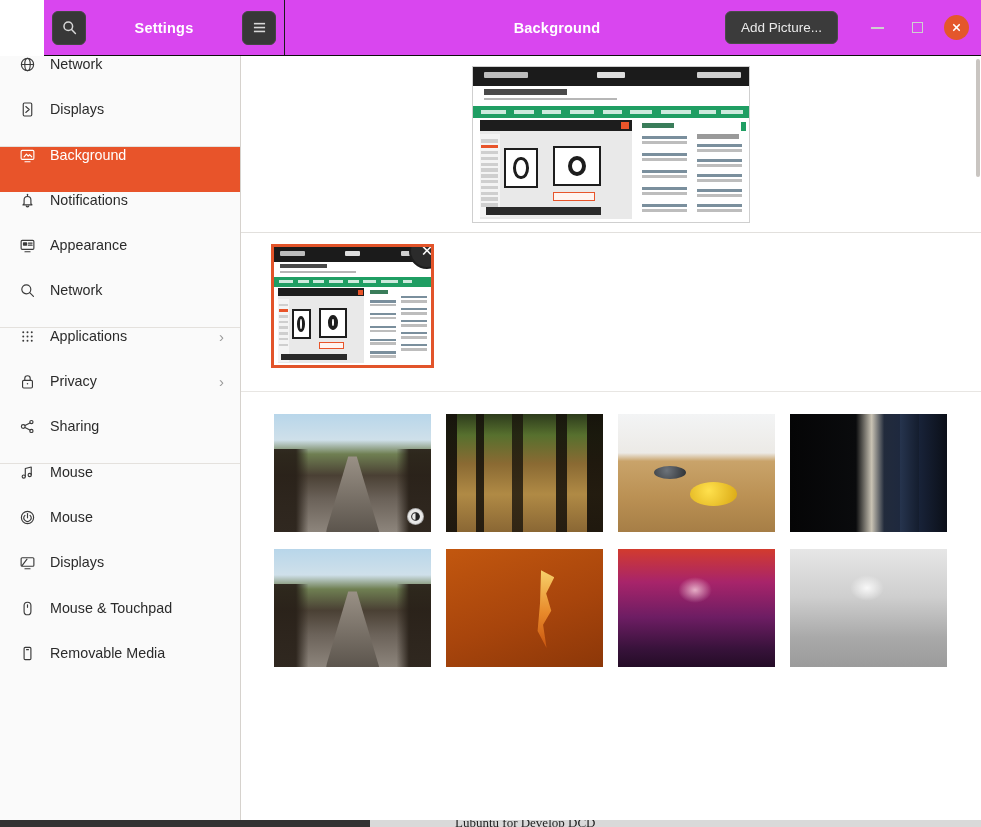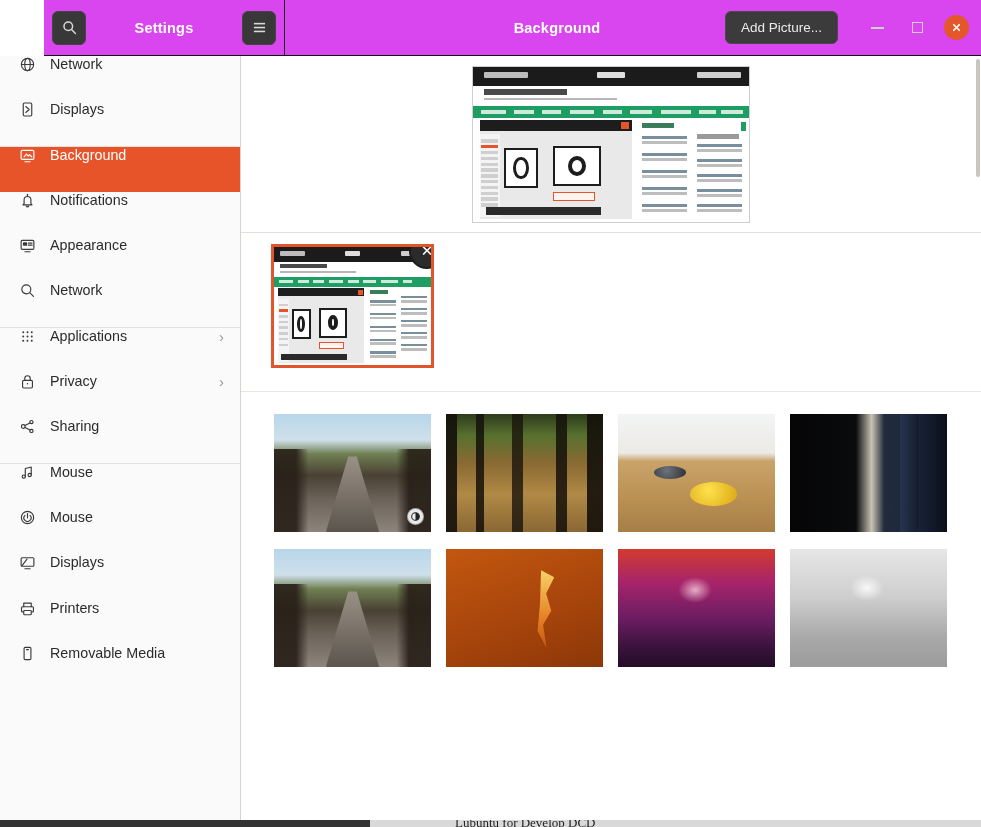--- a/index.html
+++ b/index.html
@@ -456,26 +456,25 @@
               <rect x="2.5" y="4.4" width="15" height="10" rx="1.3"></rect>
               <line x1="7" y1="17.3" x2="13" y2="17.3"></line>
               <path d="M3.6 13.6L9.4 6.1"></path>
             </svg>
           </span>
           <span class="lbl">Displays</span>
         </div>
         <div class="nav-item">
           <span class="ico">
             <svg width="17" height="17" viewBox="0 0 20 20" fill="none" stroke="currentColor" stroke-width="1.35" stroke-linecap="round" stroke-linejoin="round">
-              <path d="M5.6 8V3.6h8.8V8"></path>
-              <rect x="3" y="8" width="14" height="6" rx="1.2"></rect>
-              <rect x="5.6" y="12.4" width="8.8" height="5" rx="0.8" fill="#fff"></rect>
-            </svg>
-          </span>
-          <span class="lbl">Printers</span>
+              <rect x="6" y="2.6" width="8" height="14.8" rx="4"></rect>
+              <line x1="10" y1="5.6" x2="10" y2="8.6"></line>
+            </svg>
+          </span>
+          <span class="lbl">Mouse &amp; Touchpad</span>
         </div>
         <div class="nav-item">
           <span class="ico">
             <svg width="17" height="17" viewBox="0 0 20 20" fill="none" stroke="currentColor" stroke-width="1.35" stroke-linecap="round" stroke-linejoin="round">
               <rect x="6" y="2.8" width="8" height="14.4" rx="1.3"></rect>
               <rect x="8.3" y="4.6" width="3.4" height="1.7" rx="0.5" fill="currentColor" stroke="none"></rect>
             </svg>
           </span>
           <span class="lbl">Removable Media</span>
         </div>

